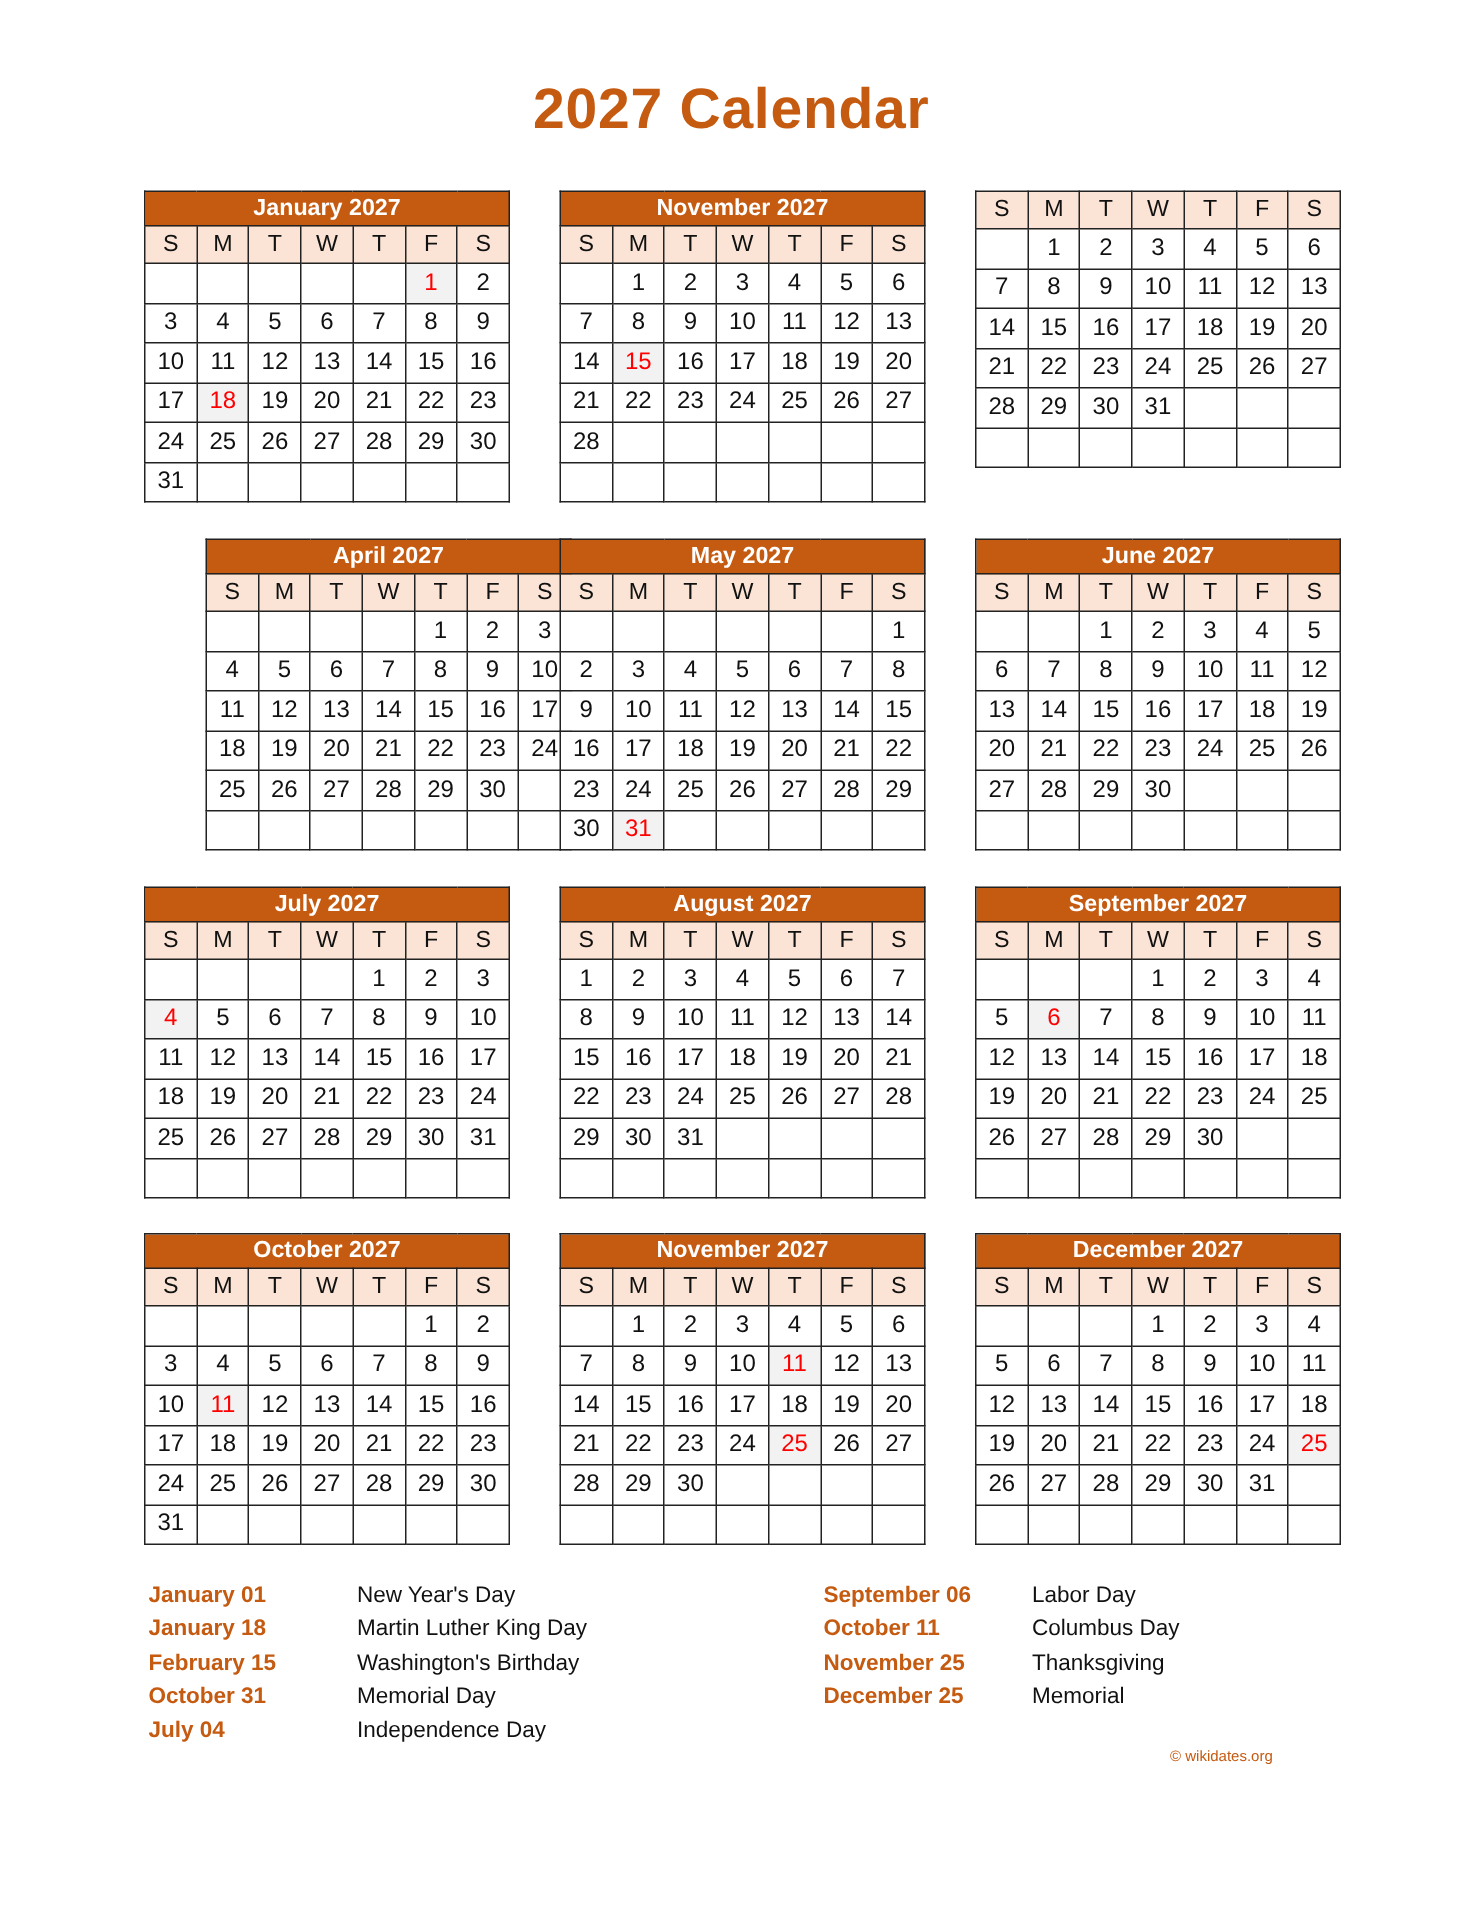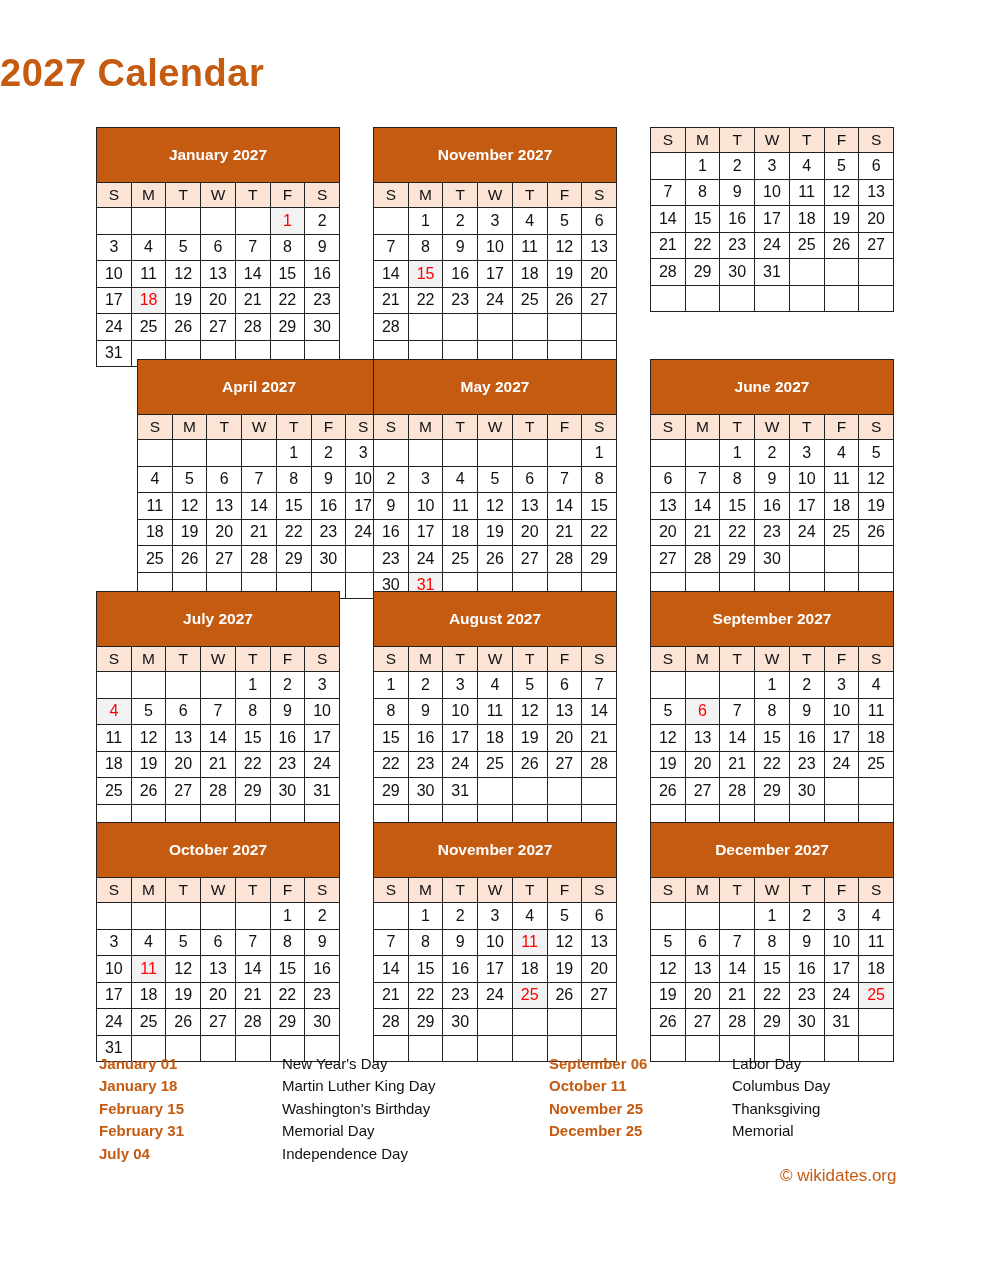--- a/index.html
+++ b/index.html
@@ -1,33 +1,33 @@
 <!DOCTYPE html>
 <html><head>
 <meta charset="utf-8">
 <style>
   html, body { margin:0; padding:0; background:#ffffff; }
   body { width:989px; height:1280px; position:relative; overflow:hidden;
          font-family: "Liberation Sans", "DejaVu Sans", sans-serif; }
-  .title { position:absolute; left:0; top:52px; width:975px; text-align:left;
+  .title { position:absolute; left:0; top:52px; width:975px; text-align:center;
            font-size:38px; font-weight:bold; color:#c55a11; letter-spacing:0.5px; }
   .month { position:absolute; width:244px; }
   .month table { border-collapse:collapse; width:244px; table-layout:fixed; }
   .mhead { background:#c55a11; color:#ffffff; font-weight:bold; font-size:15.5px;
-           text-align:center; height:22px; border:1.5px solid #222; padding:16px; }
+           text-align:center; height:22px; border:1.5px solid #222; padding:0; }
   .wd td { background:#fbe4d5; height:24px; text-align:center; font-size:15.5px;
            border:1.5px solid #222; padding:0; color:#111; }
   .wk td { height:25.5px; text-align:center; font-size:16px; border:1.5px solid #222;
            padding:0; color:#111; background:#fff; }
   .wk td.hol { background:#f2f2f2; color:#ff0000; }
   .holidays { position:absolute; font-size:15px; line-height:22.4px; }
-  .holidays .row { display:flex;gap:44px; }
+  .holidays .row { display:flex; }
   .holidays .d { color:#c55a11; font-weight:bold; }
   .holidays .n { color:#111; }
-  .copy { position:absolute; left:780px; top:1166px; font-size:17px; color:#c55a11; }
+  .copy { position:absolute; left:780px; top:1166px; font-size:10px; color:#c55a11; }
 </style>
 </head>
 <body>
 
 <div class="title">2027 Calendar</div>
 
 <div id="months">
     <div class="month" style="left: 96px; top: 127px;">
       <table>
         <tbody>
@@ -898,21 +898,21 @@
     </div>
     <div class="row">
       <span class="d" style="width:139px">January 18</span>
       <span class="n">Martin Luther King Day</span>
     </div>
     <div class="row">
       <span class="d" style="width:139px">February 15</span>
       <span class="n">Washington's Birthday</span>
     </div>
     <div class="row">
-      <span class="d" style="width:139px">February 31</span>
+      <span class="d" style="width:139px">October 31</span>
       <span class="n">Memorial Day</span>
     </div>
     <div class="row">
       <span class="d" style="width:139px">July 04</span>
       <span class="n">Independence Day</span>
     </div>
   </div>
 <div class="holidays" style="left:549px; top:1053px;" id="hr">
     <div class="row">
       <span class="d" style="width:139px">September 06</span>

